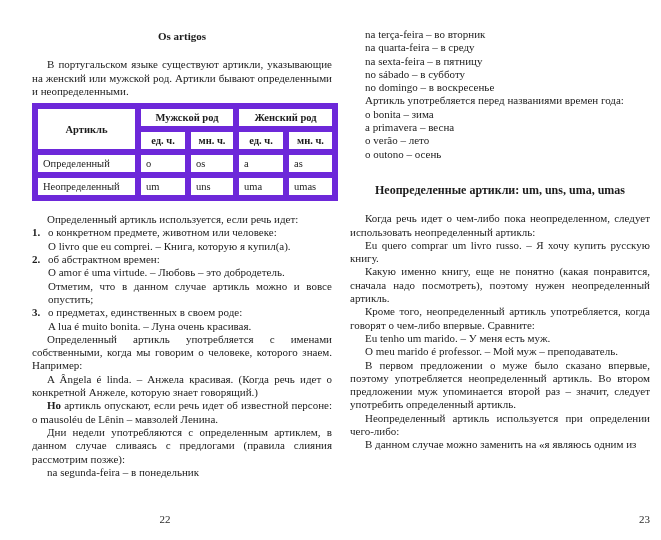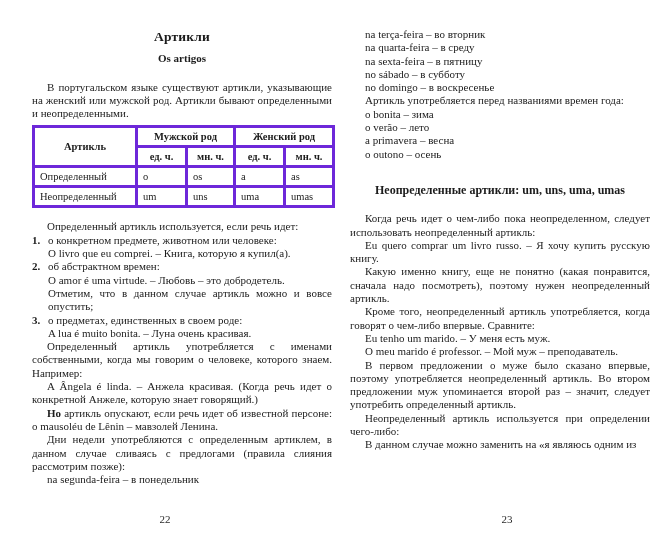--- a/index.html
+++ b/index.html
@@ -38,48 +38,47 @@
   }
   p.par.nojust { text-align: left; }
   .gap { margin-top: 13px; }
 
   table.art {
     border-collapse: collapse; width: 300px;
     margin: 5px 0 12px 0; font-size: 10.5px;
     table-layout: fixed;
   }
   table.art td {
-    border: 3px solid #6d28d9; padding: 1px 5px; height: 15px;
+    border: 6px solid #6d28d9; padding: 1px 5px; height: 15px;
     vertical-align: middle; overflow: hidden;
   }
   table.art td.th { font-weight: bold; text-align: center; }
 
   .olist { margin: 0; }
   .oitem { display: flex; }
   .oitem .num { flex: none; width: 16px; font-weight: bold; }
   .oitem .itext { flex: 1; text-align: justify; }
 
   .line { text-indent: 15px; white-space: nowrap; }
 
   .page-number {
     position: absolute; bottom: 15px; width: 300px;
     text-align: center; font-size: 11px; color: #2a2a2a;
   }
   .page-left  .page-number { left: 15px; }
-  .page-right .page-number { left: 22px; }
+  .page-right .page-number { left: 15px; text-align: right; }
 </style>
 </head>
 <body>
 
 <div class="spread">
 
   <div class="page page-left">
     <div class="page-inner">
 
-      <h1 class="title">Артикли</h1>
       <h2 class="subtitle">Os artigos</h2>
 
       <p class="par">В португальском языке существуют артикли, указывающие на женский или мужской род. Артикли бывают определенными и неопределенными.</p>
 
       <table class="art">
         <colgroup>
           <col style="width:103px">
             <col style="width:50px">
             <col style="width:48px">
             <col style="width:50px">
@@ -156,22 +155,22 @@
 
       <div class="line">na terça-feira – во вторник</div>
       <div class="line">na quarta-feira – в среду</div>
       <div class="line">na sexta-feira – в пятницу</div>
       <div class="line">no sábado – в субботу</div>
       <div class="line">no domingo – в воскресенье</div>
 
       <div class="line">Артикль употребляется перед названиями времен года:</div>
 
       <div class="line">o bonita – зима</div>
+      <div class="line">a primavera – весна</div>
       <div class="line">o verão – лето</div>
-      <div class="line">a primavera – весна</div>
       <div class="line">o outono – осень</div>
 
       <h3 class="section">Неопределенные артикли: um, uns, uma, umas</h3>
 
       <p class="par">Когда речь идет о чем-либо пока неопределенном, следует использовать неопределенный артикль:</p>
       <p class="par">Eu quero comprar um livro russo. – Я хочу купить русскую книгу.</p>
       <p class="par">Какую именно книгу, еще не понятно (какая понравится, сначала надо посмотреть), поэтому нужен неопределенный артикль.</p>
 
       <p class="par gap">Кроме того, неопределенный артикль употребляется, когда говорят о чем-либо впервые. Сравните:</p>
       <p class="par">Eu tenho um marido. – У меня есть муж.</p>

